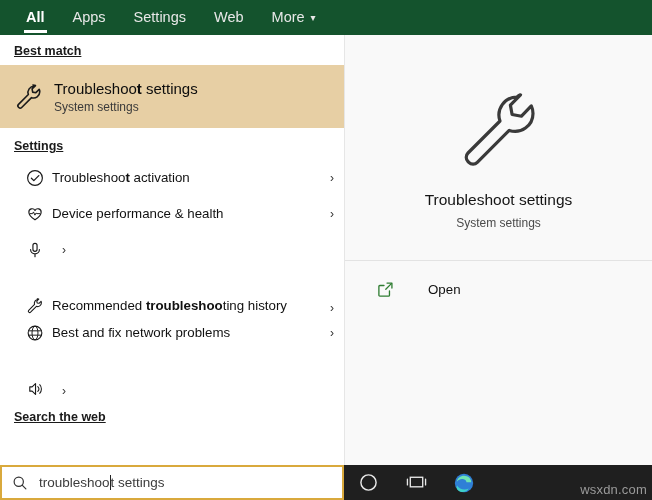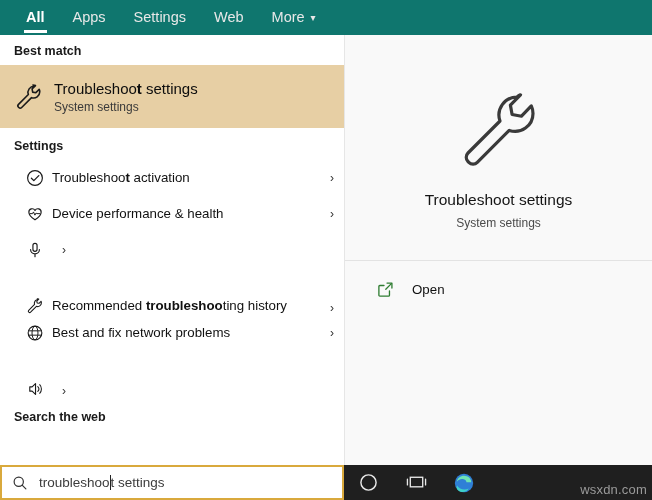--- a/index.html
+++ b/index.html
@@ -20,21 +20,21 @@
     position: relative;
     background: #ffffff;
   }
 
   
   .tabbar {
     position: absolute;
     left: 0; top: 0;
     width: 652px;
     height: 35px;
-    background: #0f766e;
+    background: #14532d;
     display: flex;
     align-items: center;
     padding-left: 12px;
     box-sizing: border-box;
   }
   .tab {
     color: #e8e8e8;
     font-size: 14.5px;
     padding: 0 14px;
     height: 35px;
@@ -84,20 +84,21 @@
     width: 307px;
     height: 430px;
     background: #f9f9f9;
   }
 
   .section-head {
     font-size: 12.5px;
     color: #1a1a1a;
     font-weight: bold;
     padding: 9px 0 7px 14px;
+    text-decoration: underline;
   }
 
   
   .row {
     display: flex;
     align-items: center;
     height: 36px;
     padding: 0 10px 0 26px;
     box-sizing: border-box;
     cursor: default;
@@ -188,21 +189,21 @@
     height: 32px;
     display: flex;
     align-items: center;
     padding-left: 32px;
     box-sizing: border-box;
     cursor: default;
   }
   .rp-open .lbl {
     font-size: 13.3px;
     color: #111;
-    margin-left: 18px;
+    margin-left: 34px;
   }
 
   
   .taskbar {
     position: absolute;
     left: 0; top: 465px;
     width: 652px;
     height: 35px;
     background: #1f1f1f;
   }

